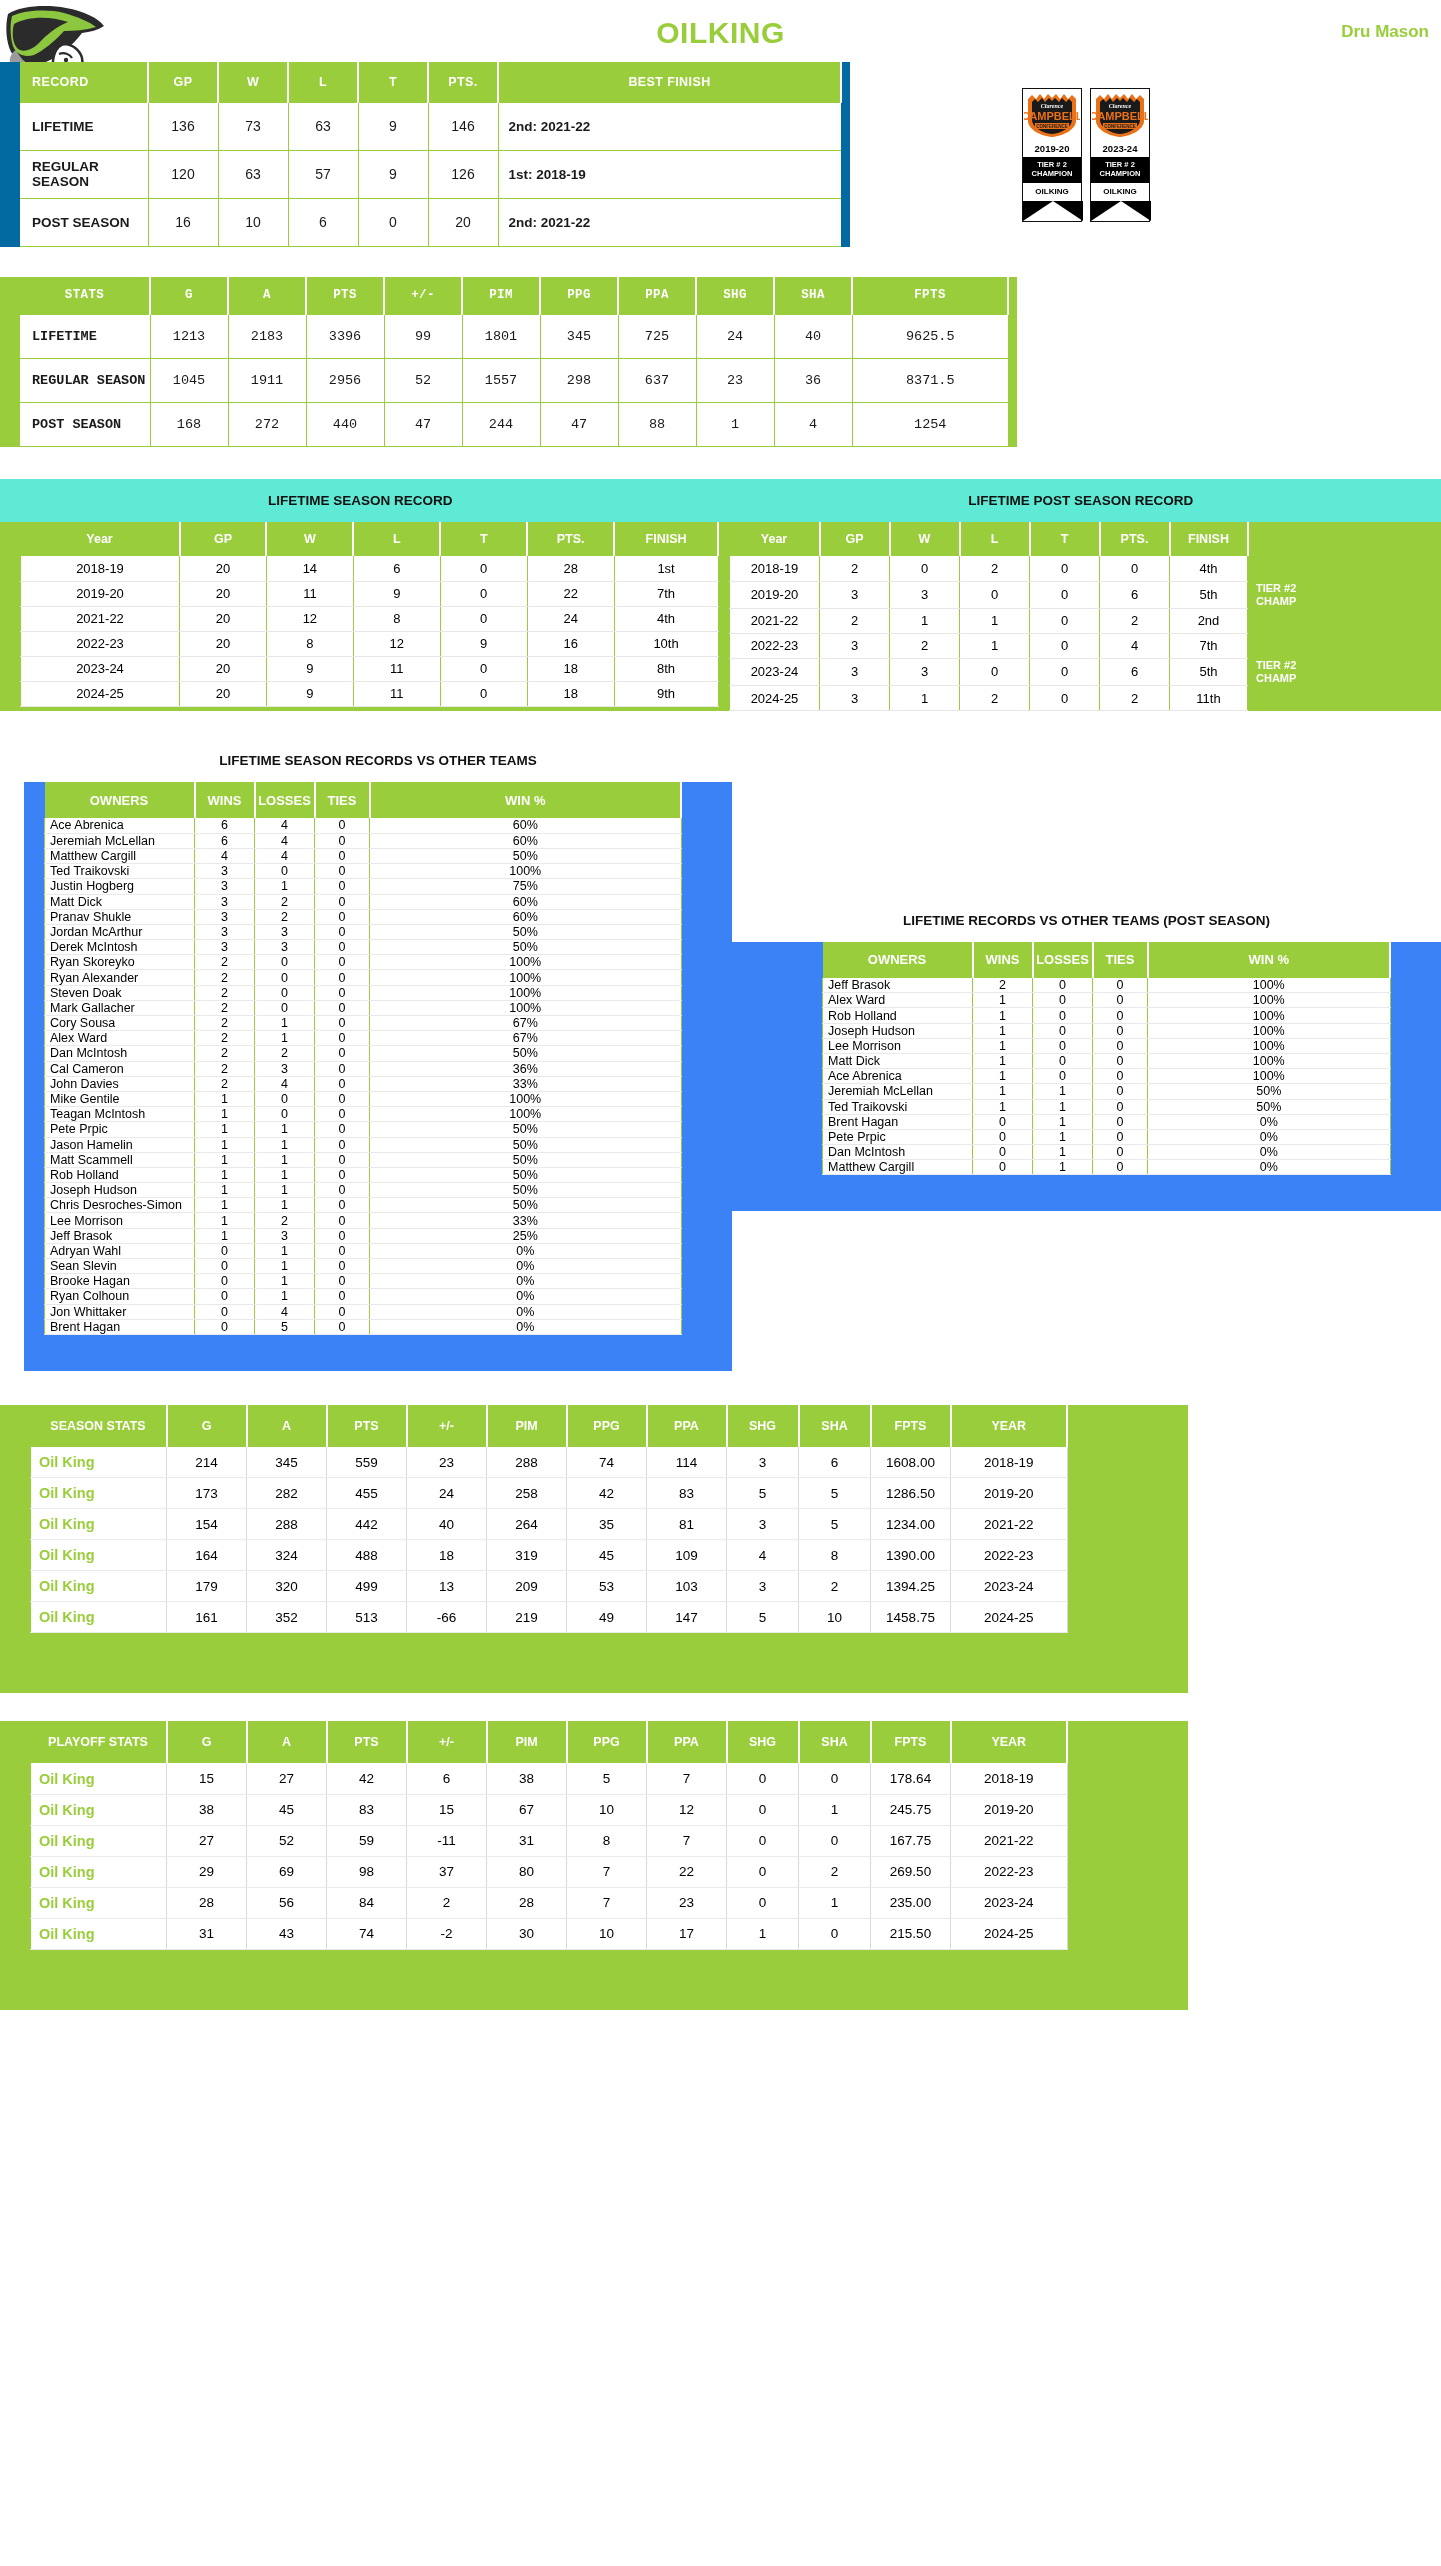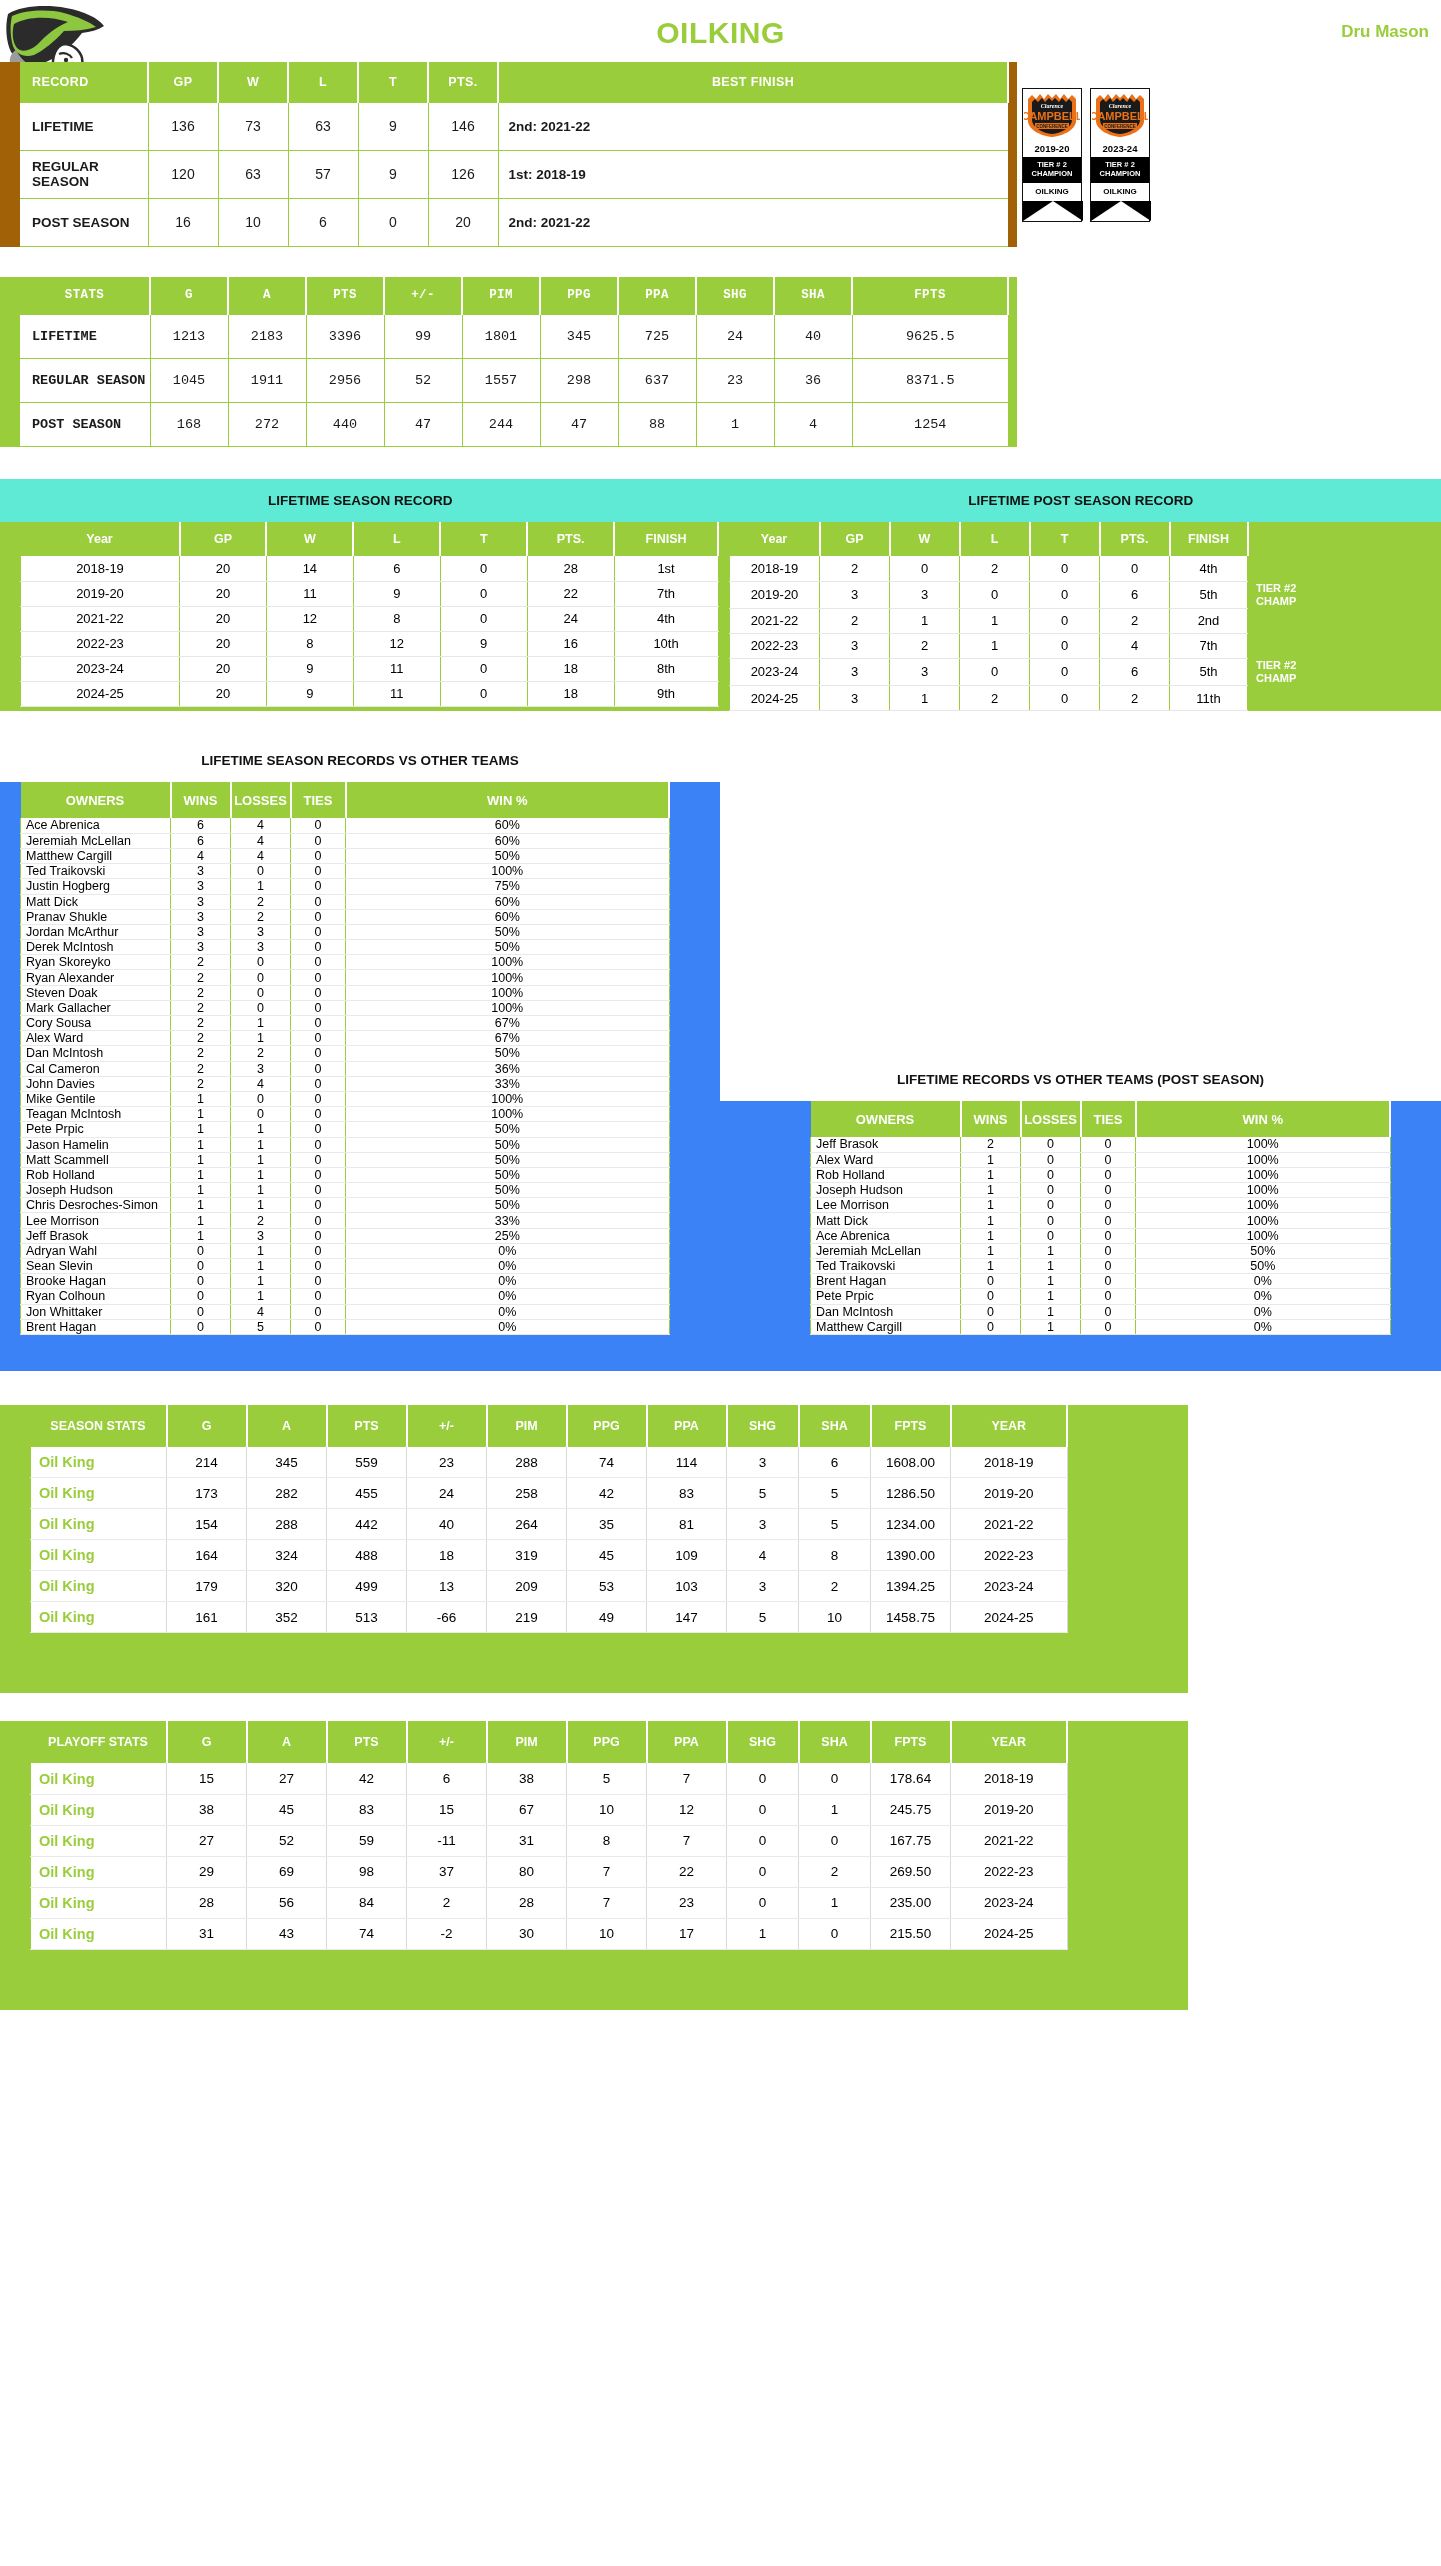--- a/index.html
+++ b/index.html
@@ -68,22 +68,22 @@
     font-size: 13px;
     text-align: center;
     border: 1px solid #9ACD3C;
     height: 30px;
     vertical-align: middle;
     padding: 0 4px;
   }
 
   
   .record-section {
-    background: #a16207;
-    width: 1017px;
+    background: #0369a1;
+    width: 850px;
     padding: 0 0 0 0;
     position: relative;
   }
   .record-wrap { padding: 0 8px 0 20px; }
   table.record { width: 100%; border-collapse: collapse; table-layout: fixed; }
   table.record th {
     background: #9ACD3C; color:#fff; font-size: 12.5px; font-weight: bold;
     height: 40px; border-left: 2px solid #fff; border-right: 2px solid #fff;
     vertical-align: middle;
   }
@@ -170,21 +170,21 @@
   }
   table.season th:first-child { border-left:none; }
   table.season td {
     background:#fff; height: 25px; font-size:13px; text-align:center;
     border-bottom: 1px solid #e6e6e6; border-left: 1px solid #9ACD3C; border-right: 1px solid #9ACD3C;
     vertical-align:middle;
   }
   .champ-notes { position: absolute; right: 10px; top: 0; width: 86px; }
 
   
-  .vs-row { display:flex; width: 1441px; margin-top: 30px; align-items: flex-end; }
+  .vs-row { display:flex; width: 1441px; margin-top: 30px; align-items: center; padding-left: 24px; }
   .vs-left { width: 720px; }
   .vs-right { width: 721px; }
   .vs-title { background:#fff; text-align:center; font-size:13.5px; font-weight:bold; color:#111; padding: 12px 0 14px; }
   .vs-body { background:#3b82f6; padding: 0 0 36px 0; }
   .vs-left .vs-body { padding-left: 20px; padding-right: 50px; }
   .vs-right .vs-body { padding-left: 90px; padding-right: 50px; }
   table.vs { width: 100%; border-collapse: collapse; table-layout: fixed; }
   table.vs th {
     background:#9ACD3C; color:#fff; font-weight:bold; font-size: 13px;
     height: 36px; border-left: 2px solid #fff; border-right: 2px solid #fff; vertical-align: middle;

